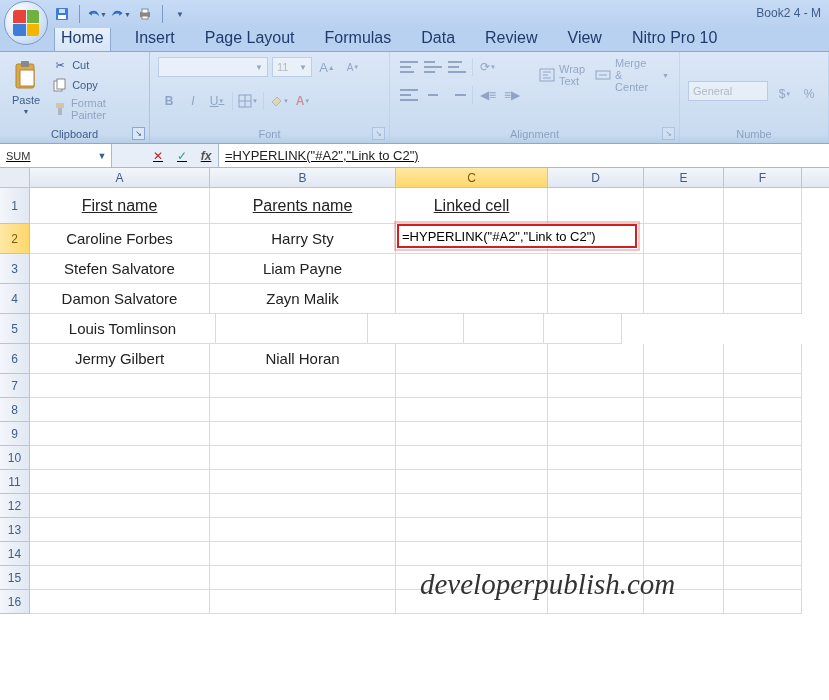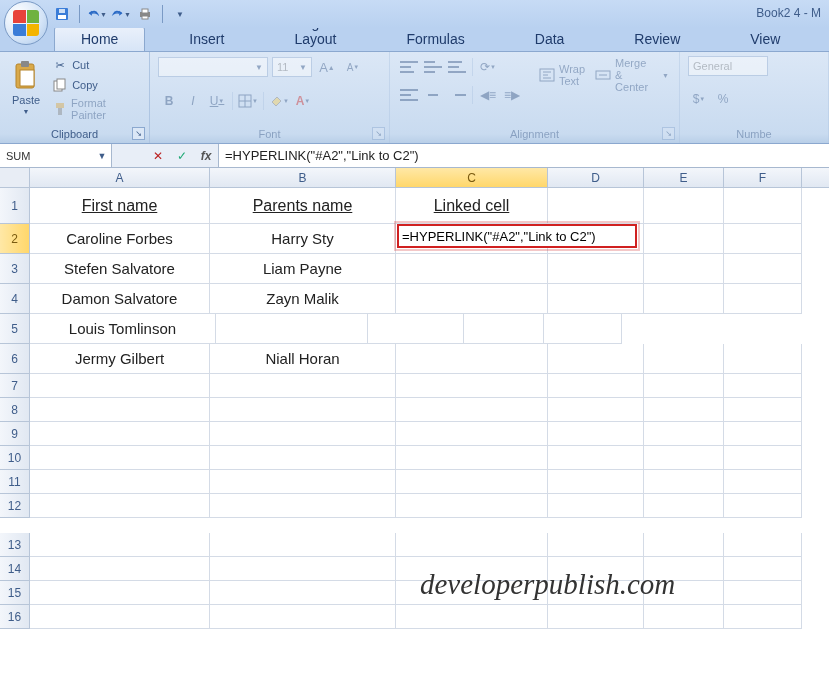--- a/index.html
+++ b/index.html
@@ -15,21 +15,21 @@
 
 .office-btn { position: absolute; top: 1px; left: 4px; width: 44px; height: 44px; border-radius: 50%; background: radial-gradient(circle at 30% 30%, #fff, #d4e4f7 60%, #a7c5e8); border: 1px solid #7a9ac5; z-index: 10; display: flex; align-items: center; justify-content: center; cursor: pointer; }
 .office-logo { width: 26px; height: 26px; display: grid; grid-template: 1fr 1fr / 1fr 1fr; gap: 1px; }
 .office-logo div:nth-child(1){background:#e8433b;border-radius:3px 0 0 0;}
 .office-logo div:nth-child(2){background:#6fb23f;border-radius:0 3px 0 0;}
 .office-logo div:nth-child(3){background:#3b7dd8;border-radius:0 0 0 3px;}
 .office-logo div:nth-child(4){background:#f4b400;border-radius:0 0 3px 0;}
 
 
 .ribbon-tabs { background: linear-gradient(#b9d1f0, #b9d1f0); height: 24px; display: flex; align-items: flex-end; padding-left: 54px; gap: 18px; border-bottom: 1px solid #8ba8cf; }
-.tab { padding: 4px 26px; color: #1f3b6b; cursor: pointer; font-size: 14px; border-radius: 4px 4px 0 0; }
+.tab { padding: 4px 6px; color: #1f3b6b; cursor: pointer; font-size: 16px; border-radius: 4px 4px 0 0; }
 .tab.active { background: linear-gradient(#eaf1fb, #d7e5f7); border: 1px solid #8ba8cf; border-bottom: none; color: #1f3b6b; font-weight: 500; }
 
 
 .ribbon { background: linear-gradient(#dbe7f6, #c9dbf0 90%, #b9cfe8); height: 92px; display: flex; border-bottom: 1px solid #8ba8cf; }
 .group { border-right: 1px solid #aec5e2; display: flex; flex-direction: column; padding: 4px 8px 1px 8px; }
 .group-body { flex: 1; display: flex; align-items: flex-start; gap: 6px; }
 .group-label { text-align: center; font-size: 11px; color: #3f5d8a; padding: 2px 0; position: relative; }
 .group-launcher { position: absolute; right: -4px; bottom: 2px; width: 13px; height: 13px; border: 1px solid #8ba8cf; background: #dbe7f6; display: flex; align-items: center; justify-content: center; font-size: 8px; color: #3f5d8a; cursor: pointer; }
 
 .paste-btn { display: flex; flex-direction: column; align-items: center; gap: 2px; padding: 4px; cursor: pointer; }
@@ -41,21 +41,21 @@
 .combo { background: #fff; border: 1px solid #9ab2d2; height: 20px; display: flex; align-items: center; padding: 0 4px; font-size: 11px; color: #888; }
 .combo .dd { margin-left: auto; color: #3f5d8a; font-size: 8px; }
 .btnrow { display: flex; gap: 2px; }
 .rb { width: 22px; height: 22px; border: 1px solid transparent; display: flex; align-items: center; justify-content: center; cursor: pointer; color: #3f5d8a; border-radius: 3px; font-size: 12px; }
 .disabled { opacity: 0.45; }
 
 .align-mini { width: 18px; height: 14px; display: flex; flex-direction: column; justify-content: space-around; }
 .align-mini span { height: 2px; background: #3f5d8a; }
 
 
-.fxbar { height: 24px; background: #e8eef7; border-bottom: 1px solid #a7b8cf; display: flex; align-items: stretch; }
+.fxbar { height: 24px; background: #e8eef7; border-bottom: 1px solid #a7b8cf; display: flex; align-items: stretch; text-decoration: underline; }
 .namebox { width: 112px; border-right: 1px solid #a7b8cf; display: flex; align-items: center; padding: 0 6px; background: #fff; font-size: 11px; color: #333; position: relative; }
 .namebox .dd { position: absolute; right: 2px; width: 14px; text-align: center; color: #3f5d8a; cursor: pointer; font-size: 9px; }
 .fx-btns { display: flex; align-items: center; border-right: 1px solid #a7b8cf; }
 .fx-btn { width: 24px; display: flex; align-items: center; justify-content: center; color: #555; cursor: pointer; font-size: 12px; }
 .fx-btn.cancel { color: #b22; }
 .fx-btn.ok { color: #2a7; }
 .fx-btn.fx { font-style: italic; font-weight: bold; }
 .formula-input { flex: 1; background: #fff; display: flex; align-items: center; padding: 0 6px; font-size: 13px; color: #222; }
 
 
@@ -302,21 +302,21 @@
             </span>
             <span>Merge &amp; Center</span>
             <span style="font-size:7px;margin-left:3px;">▼</span>
           </div>
       </div>
     </div>
     <div class="group-label"><span>Alignment</span><div class="group-launcher">↘</div></div>
   </div>
 
   <div class="group disabled" style="flex:1;">
-    <div class="group-body" style="flex-direction:column;">
+    <div class="group-body" style="flex-direction:row;align-items:center;">
       <div class="combo" style="width:80px;">
           <span>General</span>
         </div>
       <div class="btnrow" style="margin-top:6px;">
         <div class="rb">$<span style="font-size:6px;">▼</span></div>
         <div class="rb">%</div>
       </div>
     </div>
     <div class="group-label"><span>Numbe</span></div>
   </div>
@@ -447,21 +447,21 @@
       </div>
       <div class="row" style="height: 24px;">
         <div class="rh">12</div>
         <div class="cell cA"></div>
         <div class="cell cB"></div>
         <div class="cell cC"></div>
         <div class="cell cD"></div>
         <div class="cell cE"></div>
         <div class="cell cF"></div>
       </div>
-      <div class="row" style="height: 24px; margin-top: 15px;">
+      <div class="row" style="height: 24px;">
         <div class="rh">13</div>
         <div class="cell cA"></div>
         <div class="cell cB"></div>
         <div class="cell cC"></div>
         <div class="cell cD"></div>
         <div class="cell cE"></div>
         <div class="cell cF"></div>
       </div>
       <div class="row" style="height: 24px;">
         <div class="rh">14</div>

